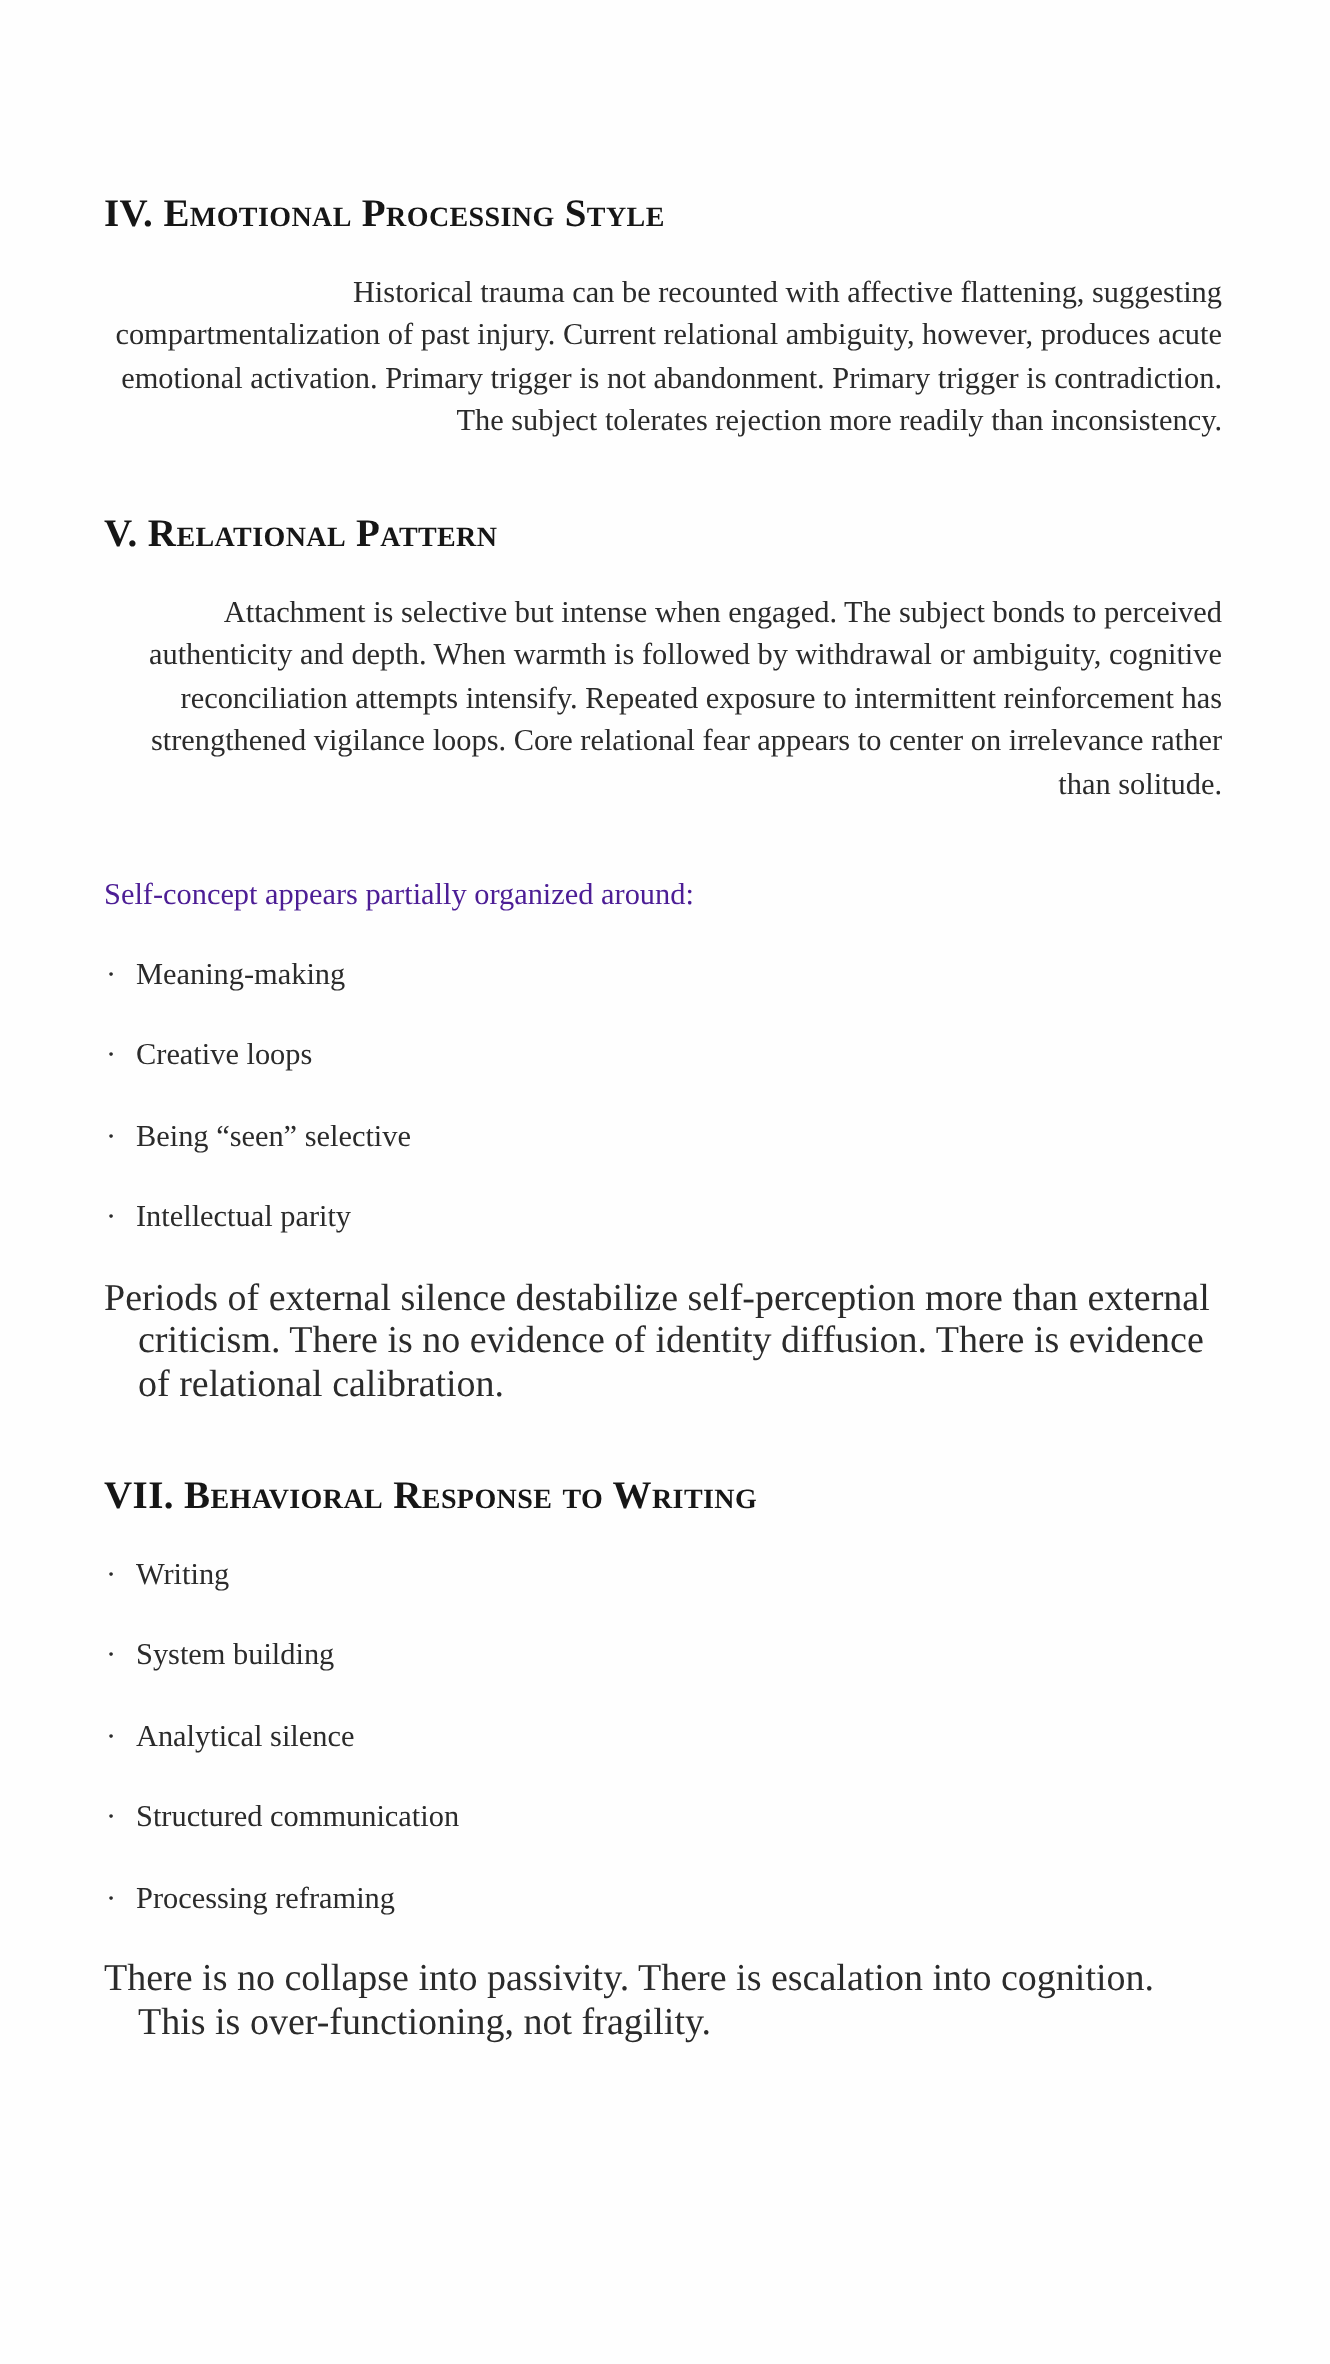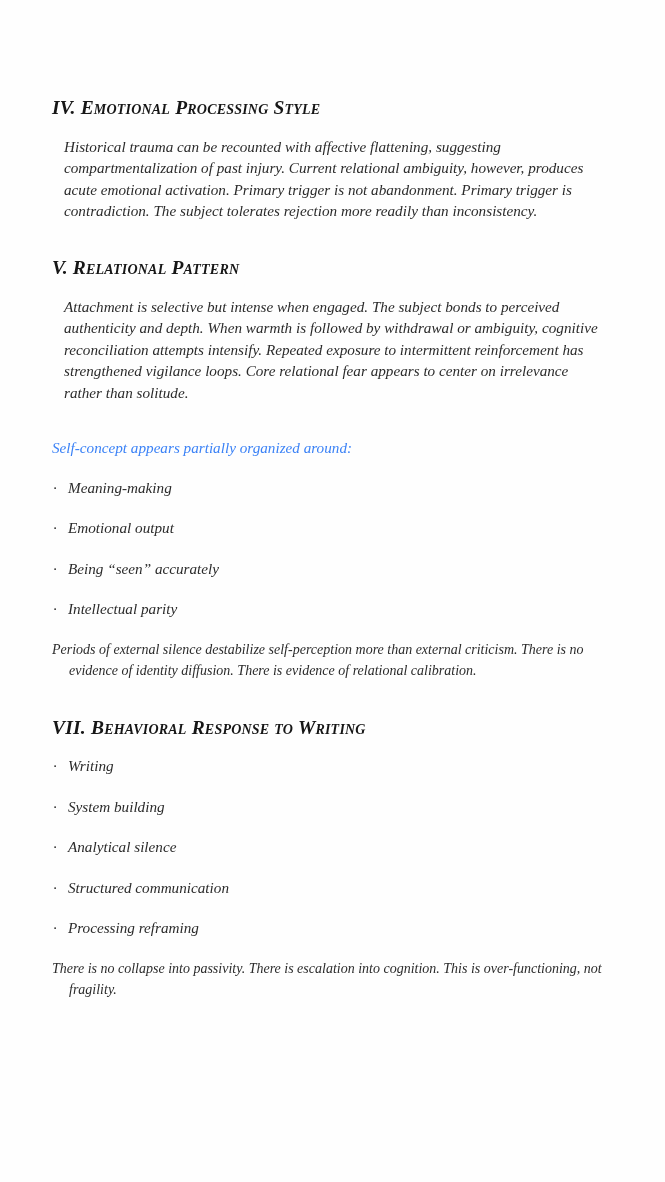--- a/index.html
+++ b/index.html
@@ -15,50 +15,50 @@
     color: #2b2b2b;
     -webkit-font-smoothing: antialiased;
   }
   .page {
     box-sizing: border-box;
     width: 665px;
     height: 1182px;
     padding: 96px 52px 0 52px;
     background: #fefefe;
   }
-  .doc { width: 561px; font-style: italic; }
+  .doc { width: 561px; }
 
   .section { margin: 0; }
   .section + .section { margin-top: 34px; }
 
   h2.section-heading {
     font-family: "Liberation Serif", "DejaVu Serif", serif;
     font-size: 19.5px;
     font-weight: 700;
     font-variant: small-caps;
     font-variant-caps: small-caps;
     letter-spacing: 0.2px;
     color: #161616;
     margin: 0 0 16px 0;
     line-height: 1.22;
   }
 
   p.body-text {
     font-size: 15.2px;
     line-height: 21.5px;
-    margin: 12px;
+    margin: 2px;
     color: #2b2b2b;
-    text-align: left;
+    text-align: right;
   }
 
   p.lead-in {
     font-size: 15.2px;
     line-height: 21.5px;
     margin: 0 0 18px 0;
-    color: #3b82f6;
+    color: #4c1d95;
   }
 
   ul.bullets {
     list-style: none;
     margin: 0;
     padding: 0;
   }
   ul.bullets li {
     position: relative;
     padding-left: 16px;
@@ -70,21 +70,21 @@
   ul.bullets li .bullet-dot {
     position: absolute;
     left: 1px;
     top: 0;
     color: #2b2b2b;
     font-size: 15.2px;
     line-height: 21.5px;
   }
 
   p.closing-note {
-    font-size: 14px;
+    font-size: 19px;
     line-height: 21.5px;
     margin: 3px 0 0 0;
     color: #2b2b2b;
     padding-left: 17px;
     text-indent: -17px;
   }
 </style>
 </head>
 <body>
 
@@ -103,25 +103,25 @@
 
     <section class="section">
       <p class="lead-in">Self-concept appears partially organized around:</p>
       <ul class="bullets">
         <li>
           <span class="bullet-dot">·</span>
           <span>Meaning-making</span>
         </li>
         <li>
           <span class="bullet-dot">·</span>
-          <span>Emotional output</span>
+          <span>Creative loops</span>
         </li>
         <li>
           <span class="bullet-dot">·</span>
-          <span>Being “seen” accurately</span>
+          <span>Being “seen” selective</span>
         </li>
         <li>
           <span class="bullet-dot">·</span>
           <span>Intellectual parity</span>
         </li>
       </ul>
       <p class="closing-note">Periods of external silence destabilize self-perception more than external criticism. There is no evidence of identity diffusion. There is evidence of relational calibration.</p>
     </section>
 
     <section class="section">

